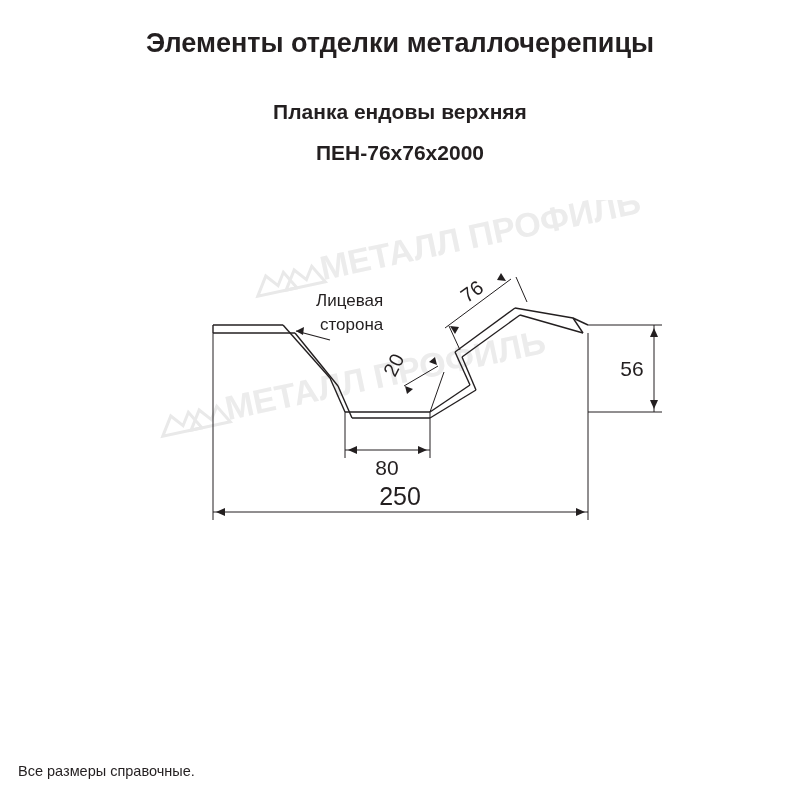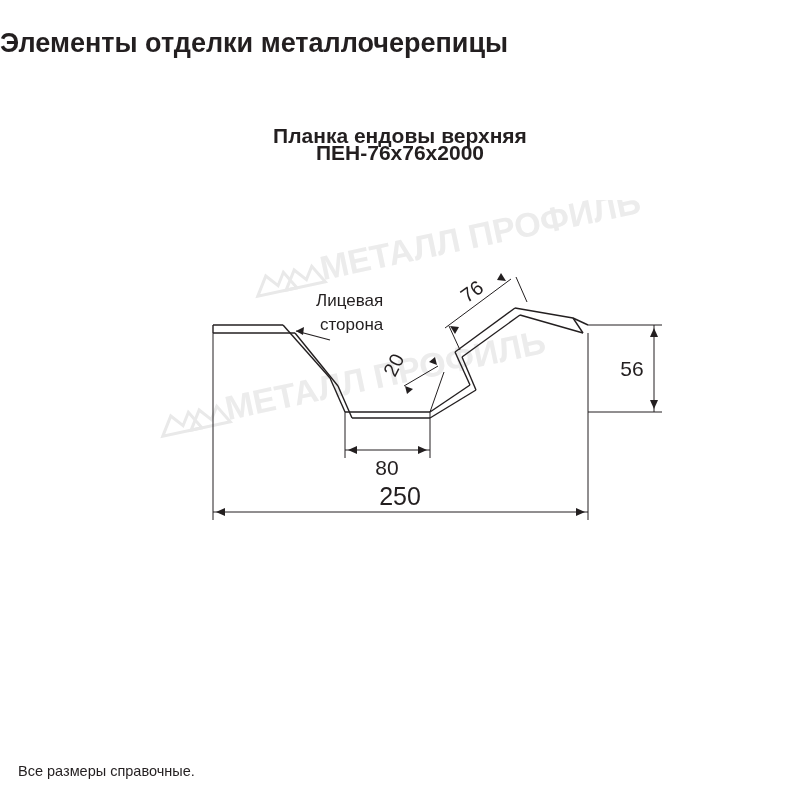--- a/index.html
+++ b/index.html
@@ -18,33 +18,33 @@
   .page {
     position: relative;
     width: 800px;
     height: 800px;
   }
   .title {
     position: absolute;
     top: 28px;
     left: 0;
     width: 800px;
+    text-align: center;
     font-size: 27px;
     font-weight: bold;
     letter-spacing: 0px;
   }
   .subtitle {
     position: absolute;
     top: 100px;
     left: 0;
     width: 800px;
     text-align: center;
     font-size: 21px;
     font-weight: bold;
-    margin-top: 24px;
   }
   .code {
     position: absolute;
     top: 141px;
     left: 0;
     width: 800px;
     text-align: center;
     font-size: 21px;
     font-weight: bold;
   }

